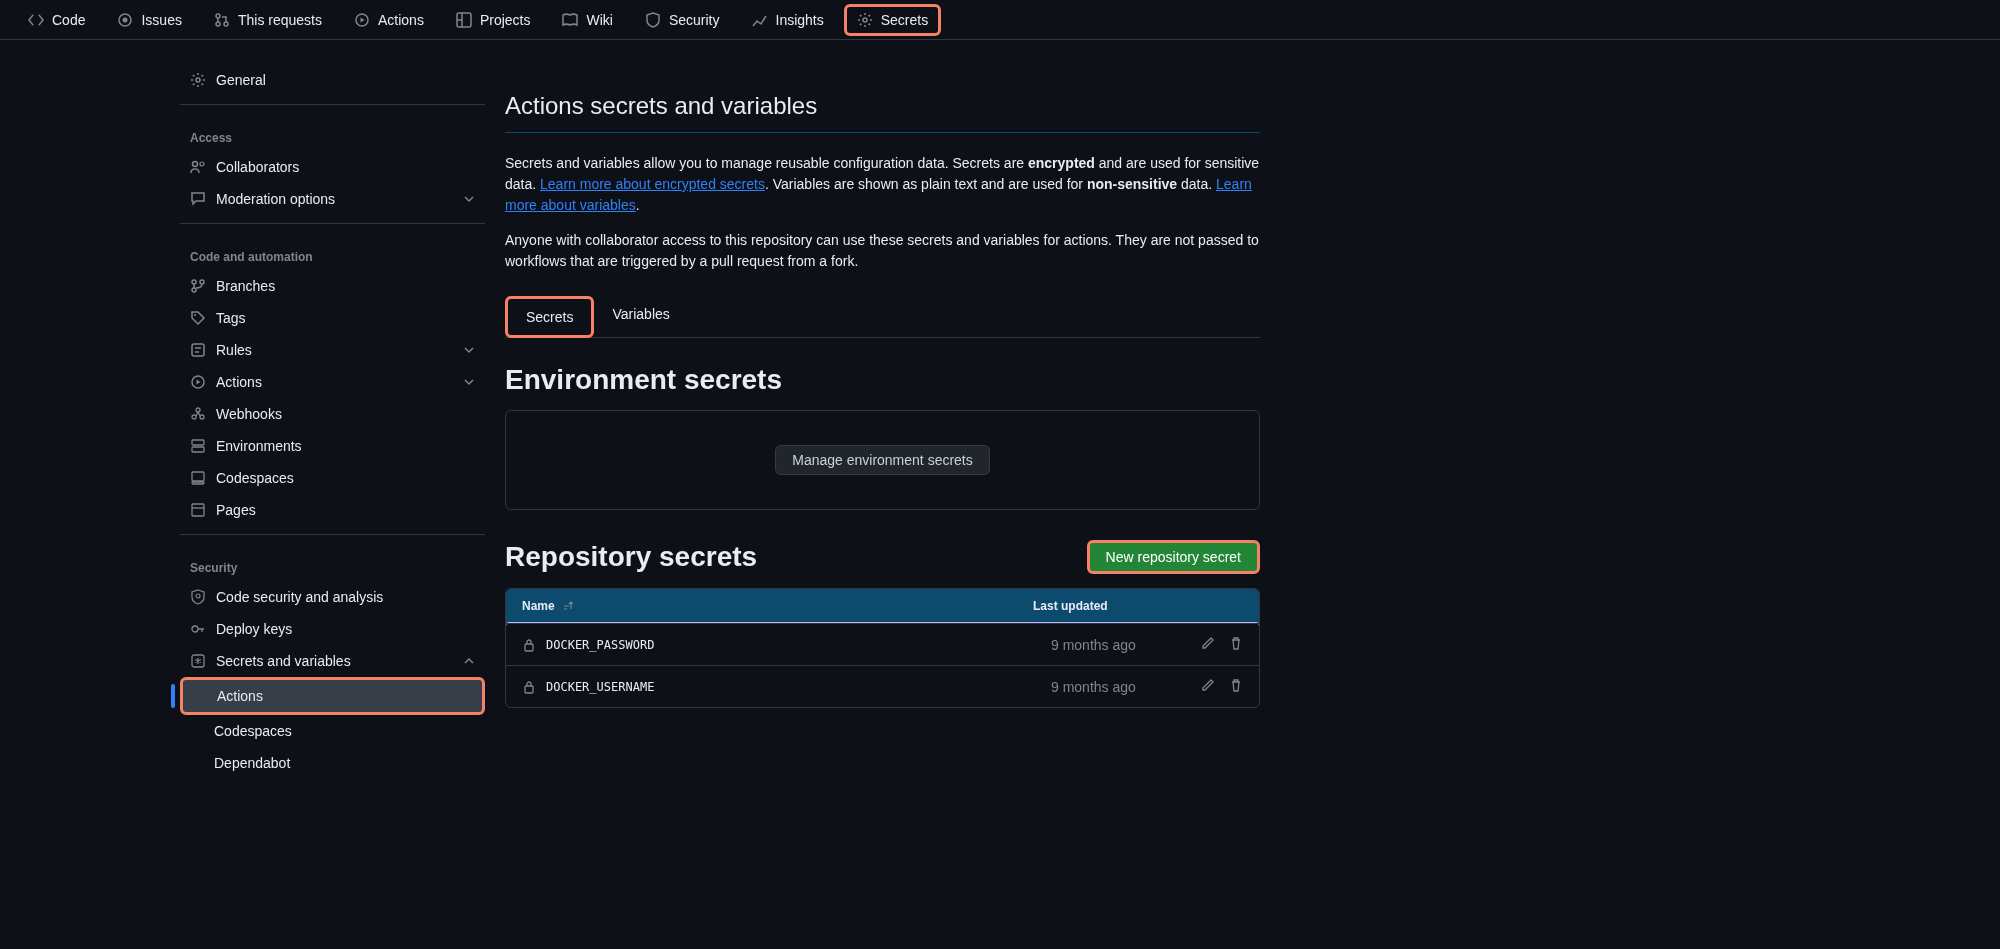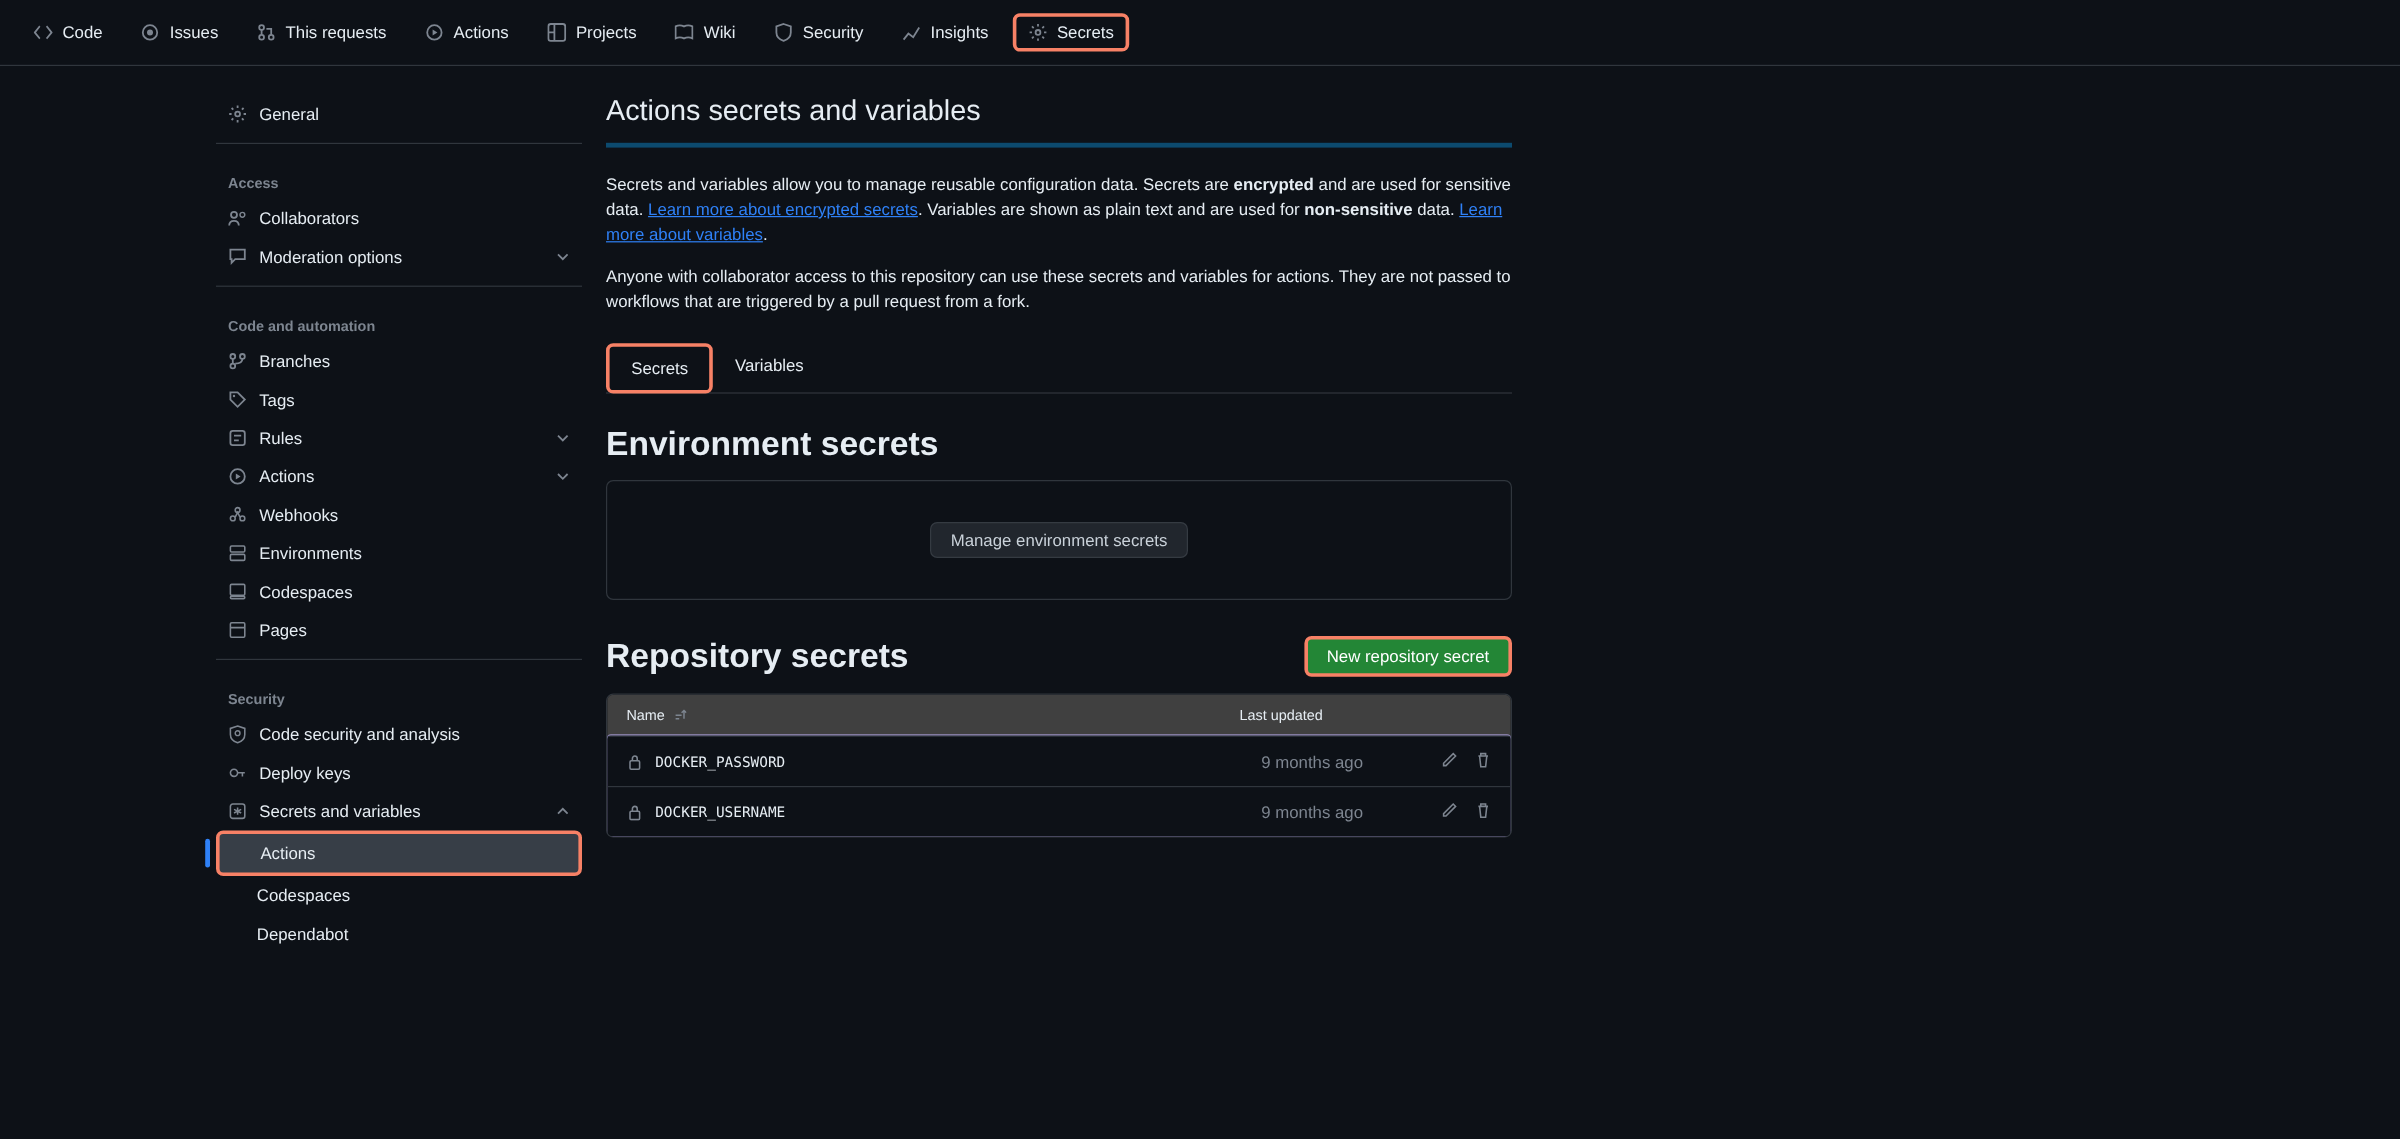--- a/index.html
+++ b/index.html
@@ -9,21 +9,21 @@
   font-family: -apple-system, BlinkMacSystemFont, "Segoe UI", Helvetica, Arial, sans-serif;
   font-size: 14px;
   width: 2000px;
   height: 949px;
 }
 .topnav {
   display: flex;
   align-items: center;
   border-bottom: 1px solid #30363d;
   padding: 0 16px;
-  height: 55px;
+  height: 40px;
   gap: 8px;
 }
 .topnav-item {
   display: flex;
   align-items: center;
   gap: 8px;
   padding: 8px 12px;
   color: #e6edf3;
   text-decoration: none;
   cursor: pointer;
@@ -74,22 +74,23 @@
 .sidebar hr { border: none; border-top:1px solid #30363d; margin: 8px 0; }
 .chev { margin-left: auto; fill:#7d8590; }
 .main {
   width: 755px;
   flex-shrink: 0;
 }
 .page-title {
   font-size: 24px;
   font-weight: 400;
   padding-bottom: 12px;
-  border-bottom: 4px solid #0c4a6e;
+  border-bottom: 1px solid #0c4a6e;
   margin-bottom: 20px;
+  margin-top: 28px;
 }
 .desc { color:#e6edf3; line-height:1.5; margin-bottom: 14px; }
 .desc strong { font-weight:600; }
 .link { color:#2f81f7; text-decoration: underline; cursor:pointer; }
 .subtabs {
   display:flex;
   border-bottom: 1px solid #30363d;
   margin-top: 24px;
 }
 .subtab {
@@ -139,24 +140,24 @@
   cursor:pointer;
   border: 3px solid #f78166;
 }
 .table {
   border:1px solid #30363d;
   border-radius:6px;
   overflow:hidden;
 }
 .thead {
   display:flex;
-  background:#404040;
+  background:#0c4a6e;
   padding:10px 16px;
   font-size:12px;
-  font-weight:400;
+  font-weight:700;
 }
 .thead .col-name { flex:1; display:flex; gap:6px; align-items:center; }
 .thead .col-date { width:150px; }
 .trow {
   display:flex;
   align-items:center;
   padding:12px 16px;
   border-top:1px solid #30363d;
 }
 .rows-wrap { border:1px solid #c4b5fd; border-radius:4px; margin:-1px; }

